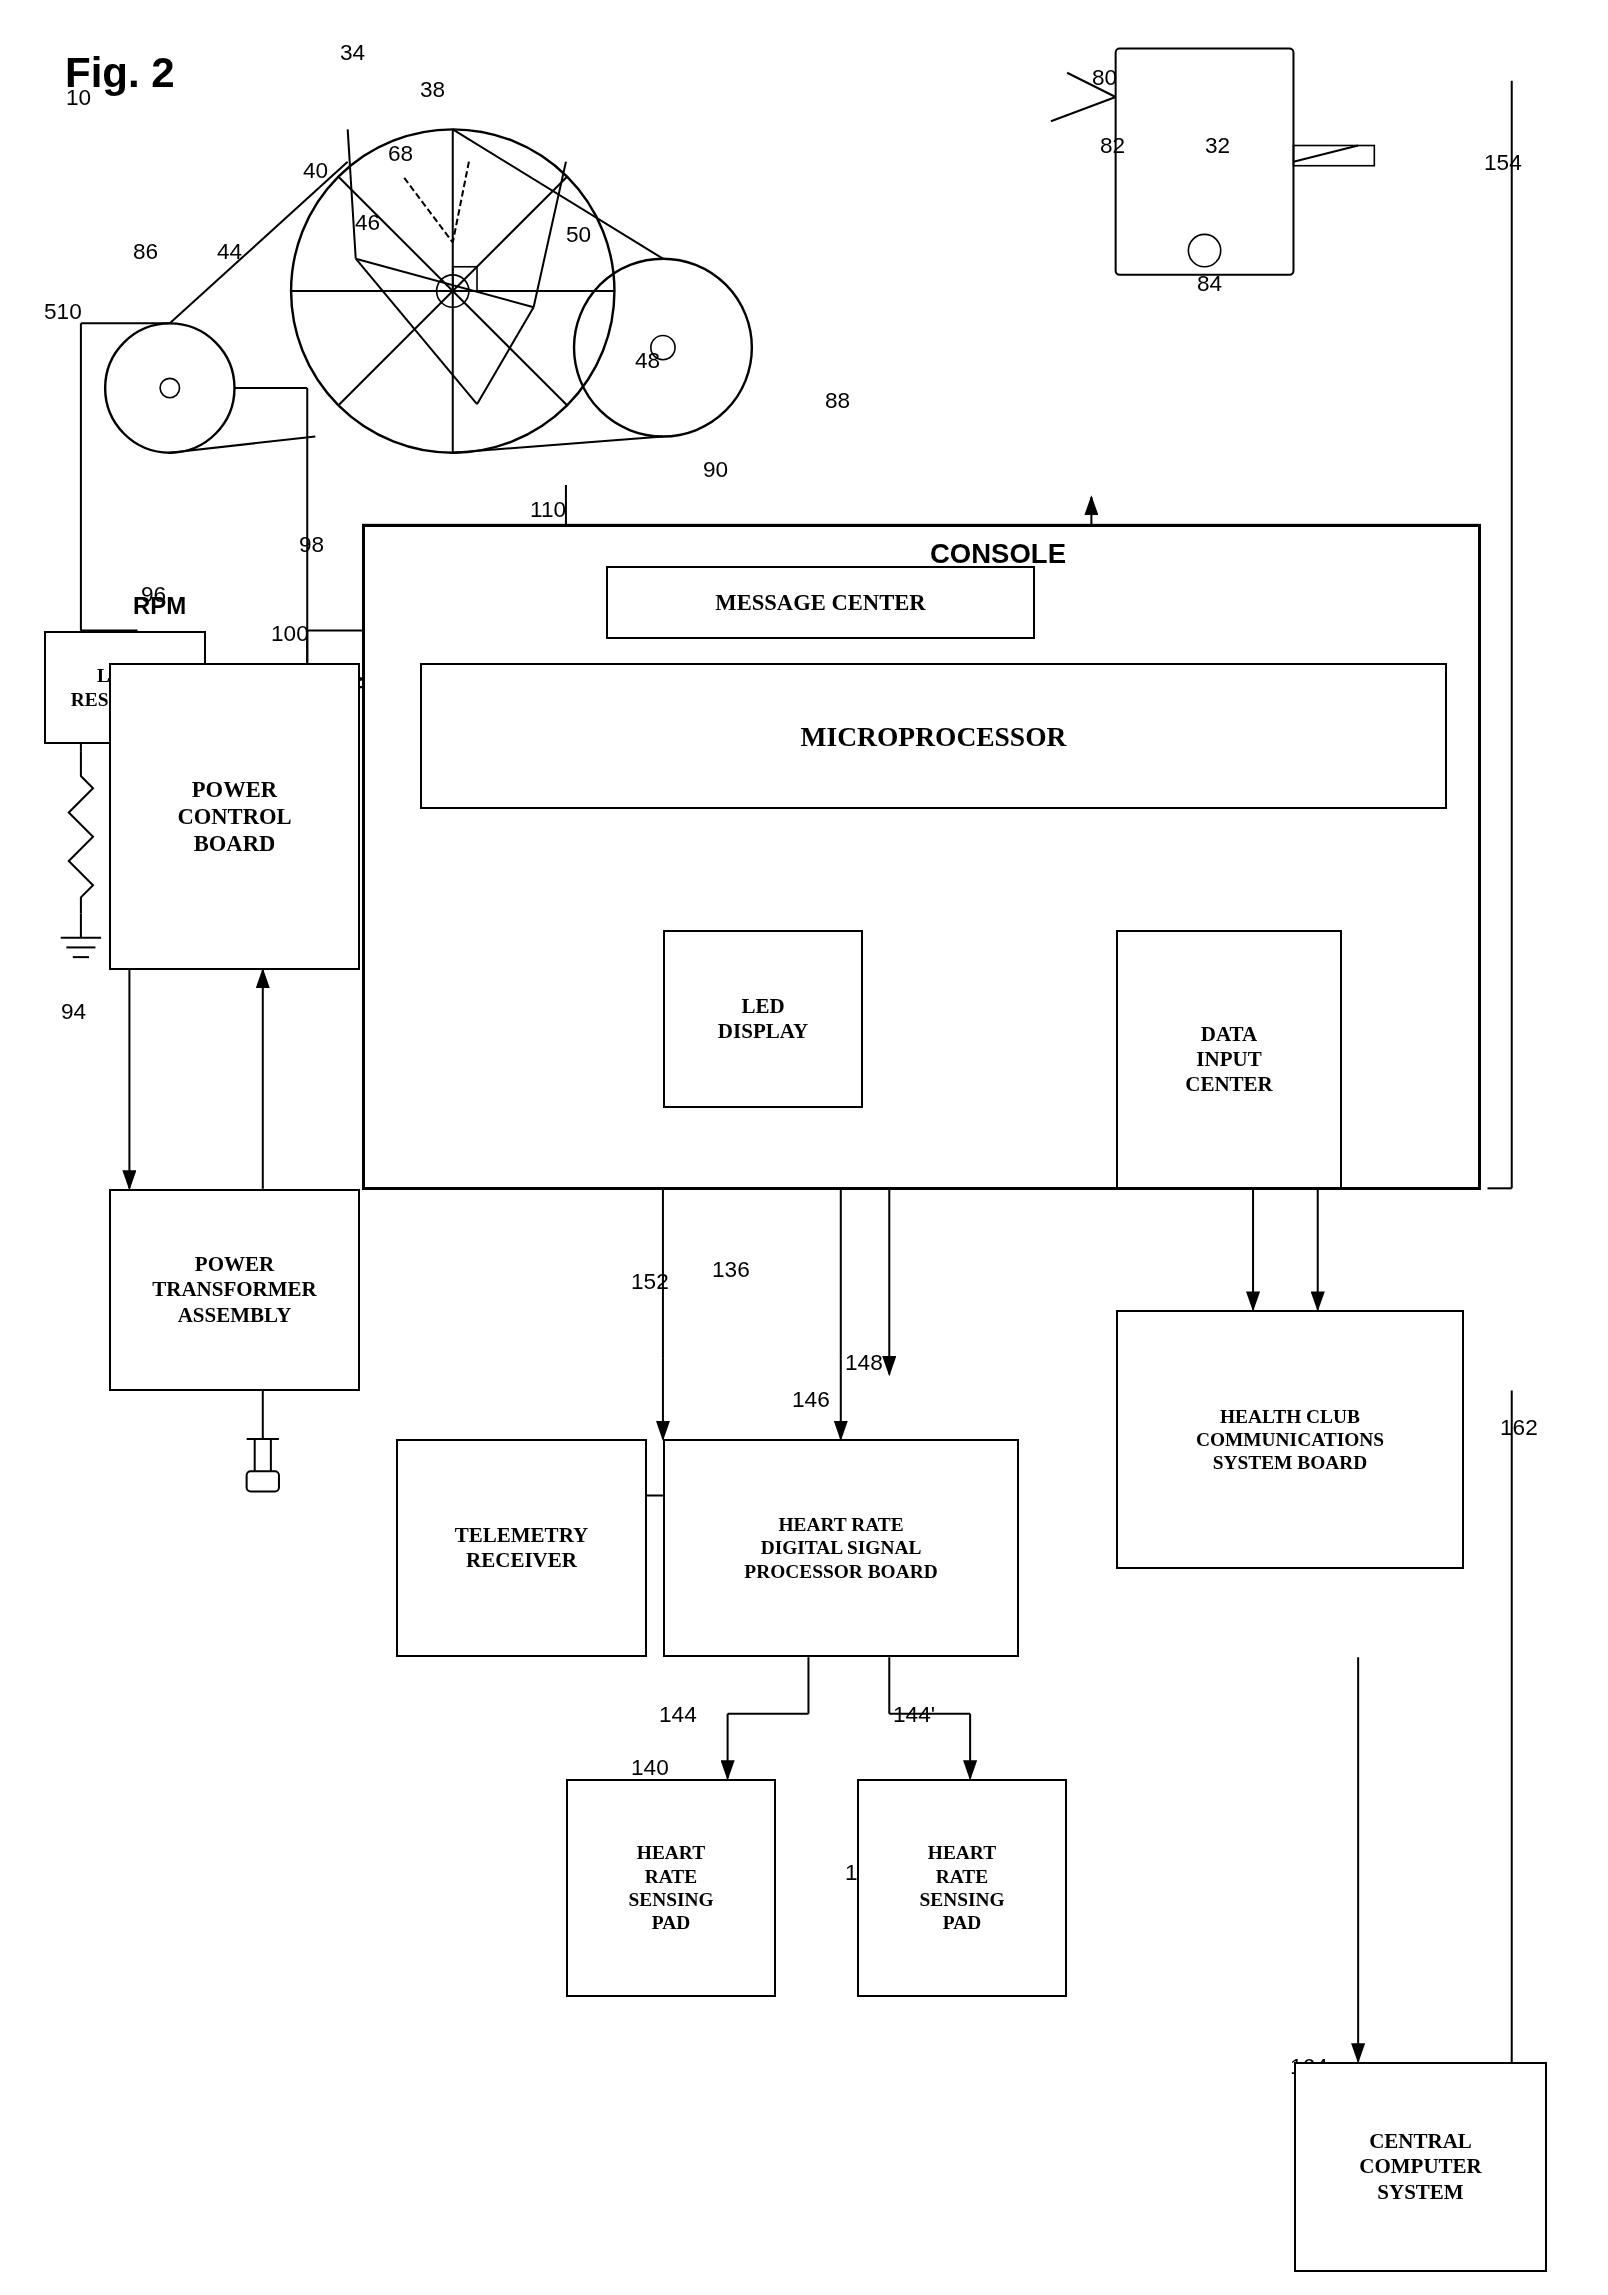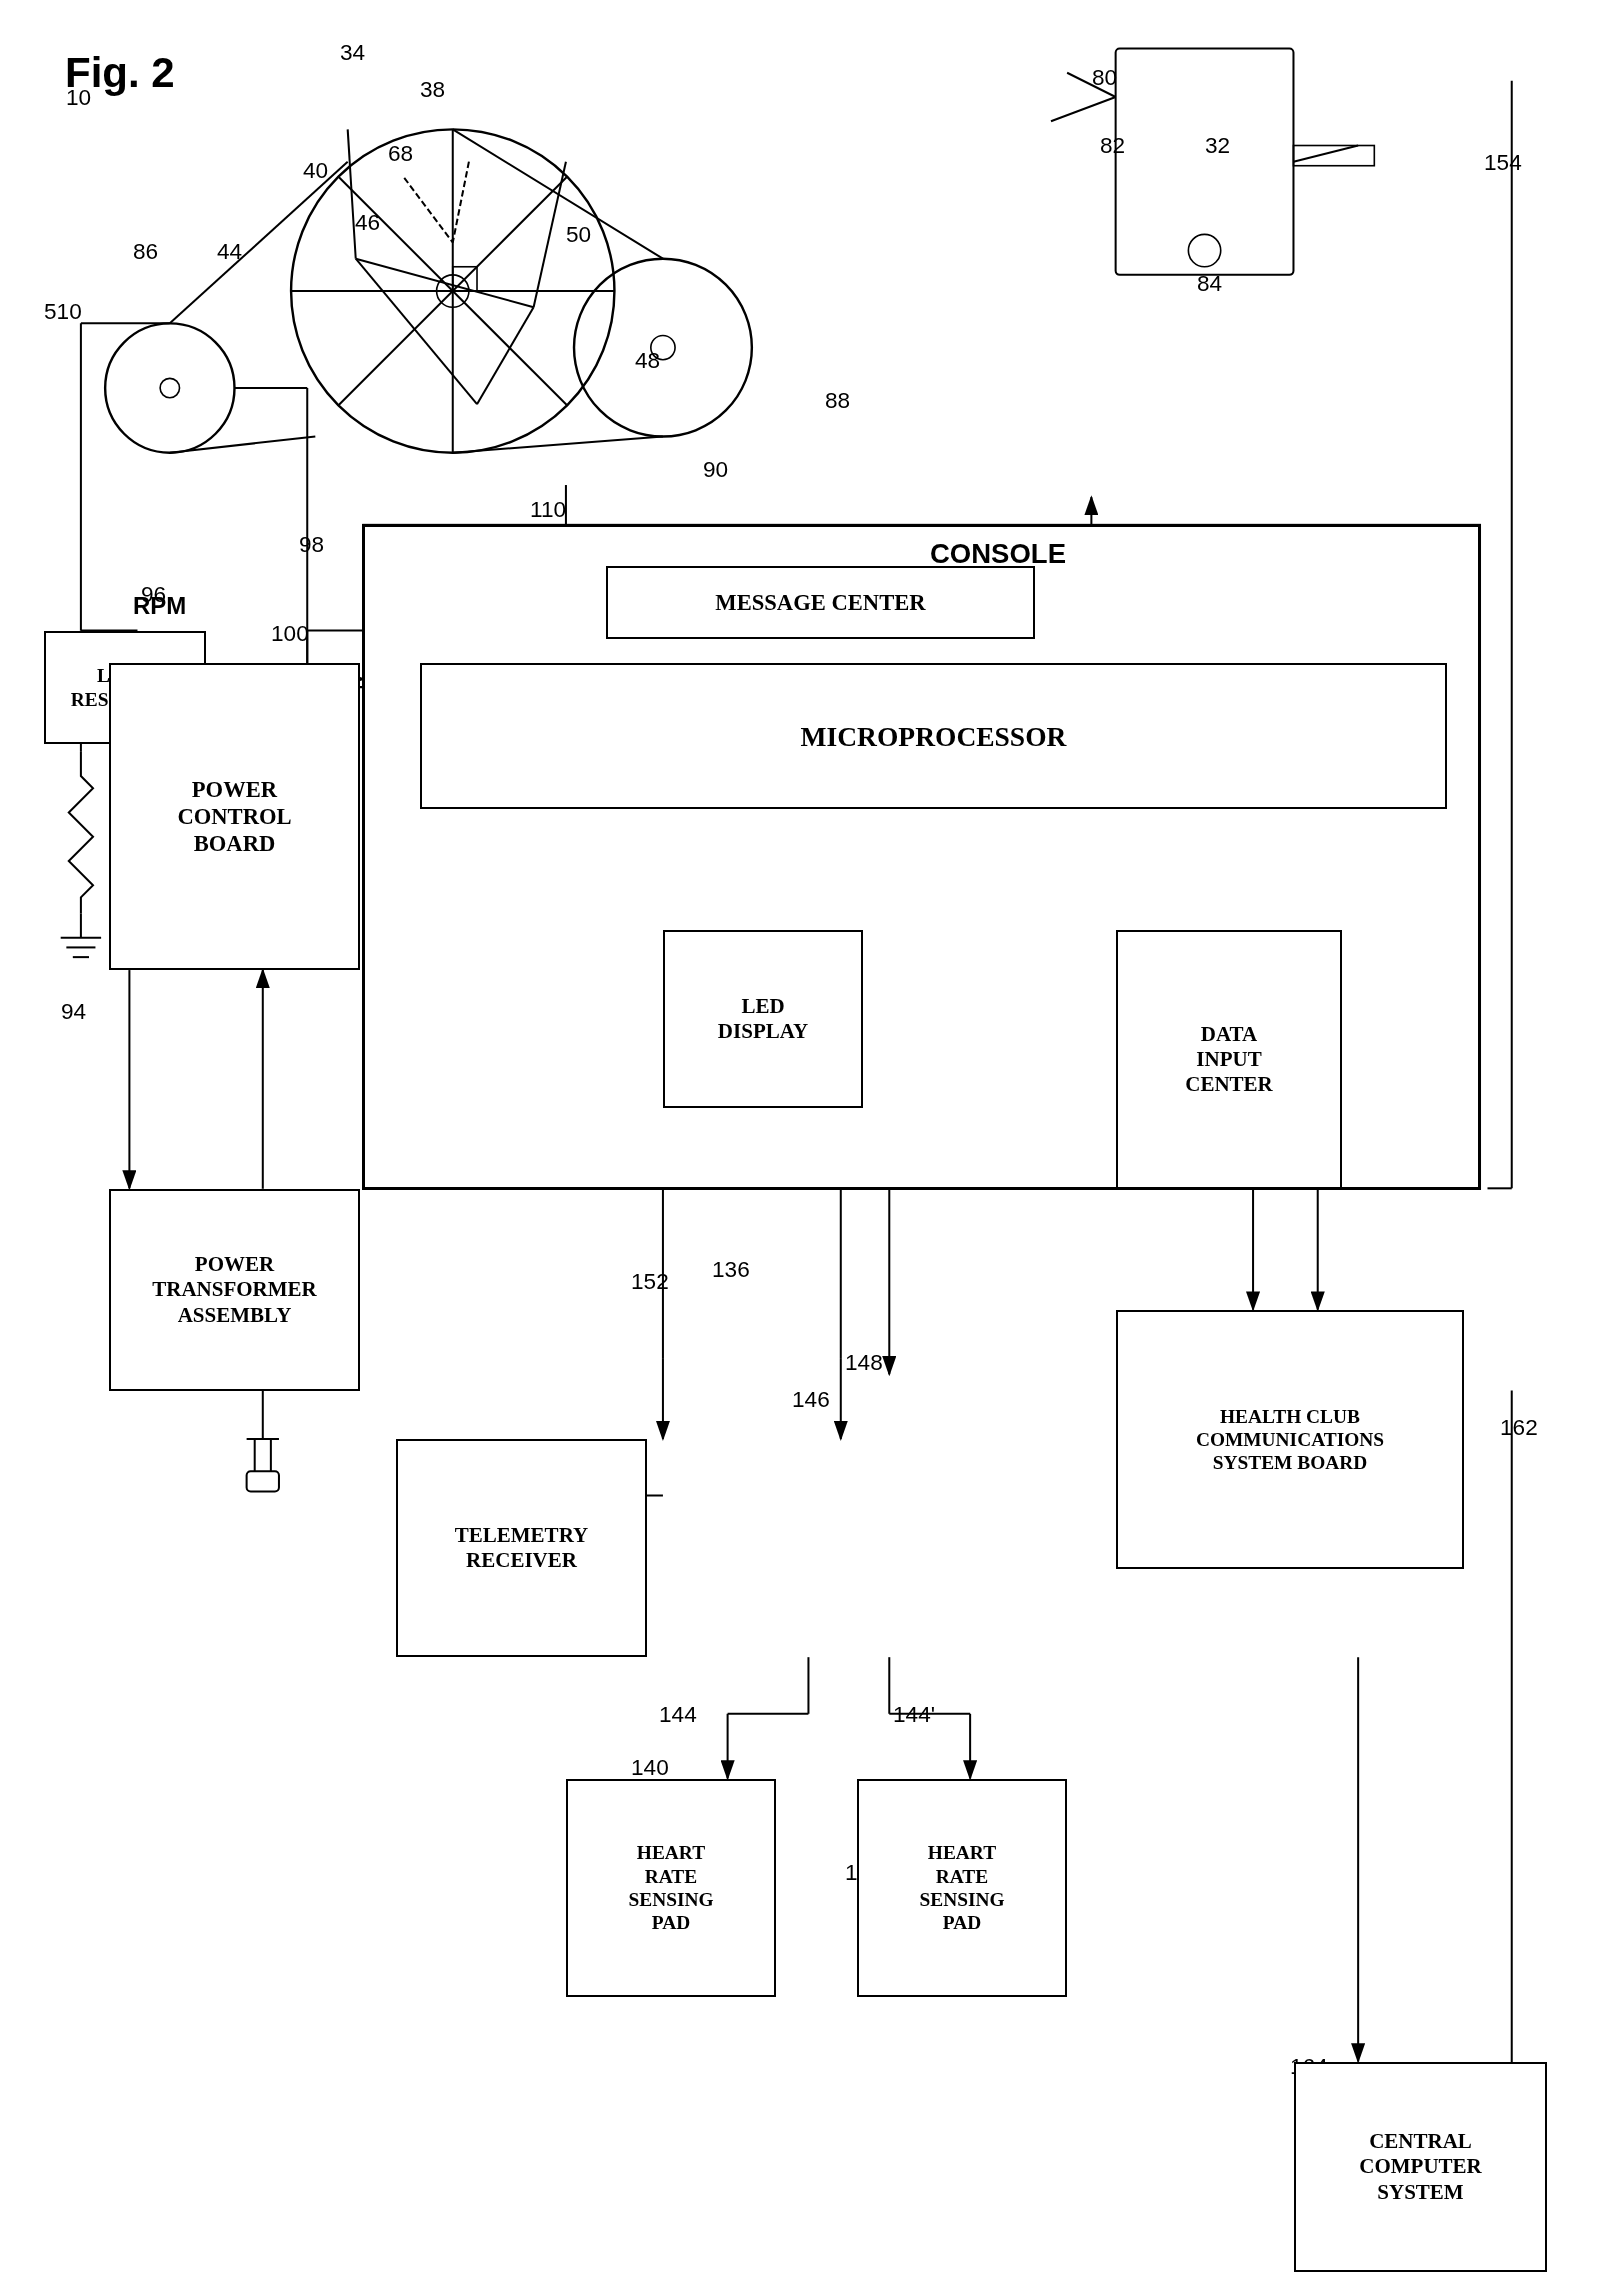--- a/index.html
+++ b/index.html
@@ -297,20 +297,23 @@
   </div>
 
   <div class="box" style="left:1116px;top:1310px;width:348px;height:259px;font-size:19.4px;">
     <span>HEALTH CLUB<br>COMMUNICATIONS<br>SYSTEM BOARD</span>
   </div>
 
   <div class="box" style="left:396px;top:1439px;width:251px;height:218px;font-size:21px;">
     <span>TELEMETRY<br>RECEIVER</span>
   </div>
 
+  <div class="box" style="left:663px;top:1439px;width:356px;height:218px;font-size:19.4px;">
+    <span>HEART RATE<br>DIGITAL SIGNAL<br>PROCESSOR BOARD</span>
+  </div>
 
   <div class="box" style="left:566px;top:1779px;width:210px;height:218px;font-size:19.4px;">
     <span>HEART<br>RATE<br>SENSING<br>PAD</span>
   </div>
 
   <div class="box" style="left:857px;top:1779px;width:210px;height:218px;font-size:19.4px;">
     <span>HEART<br>RATE<br>SENSING<br>PAD</span>
   </div>
 
   <div class="box" style="left:1294px;top:2062px;width:253px;height:210px;font-size:21px;">

